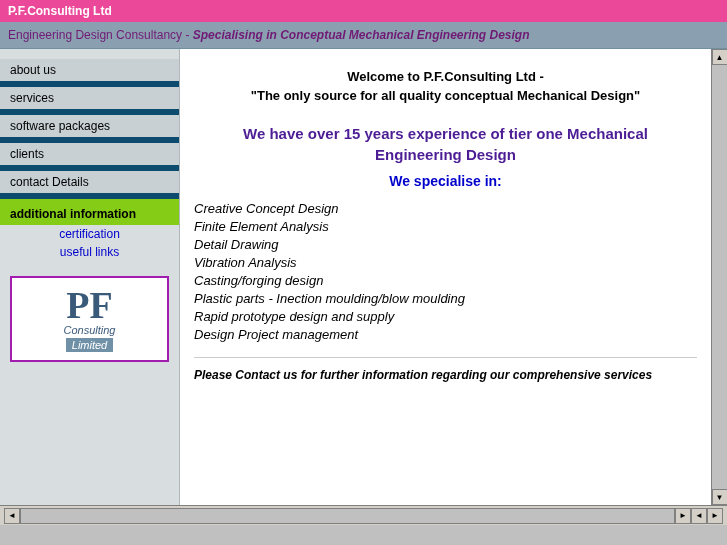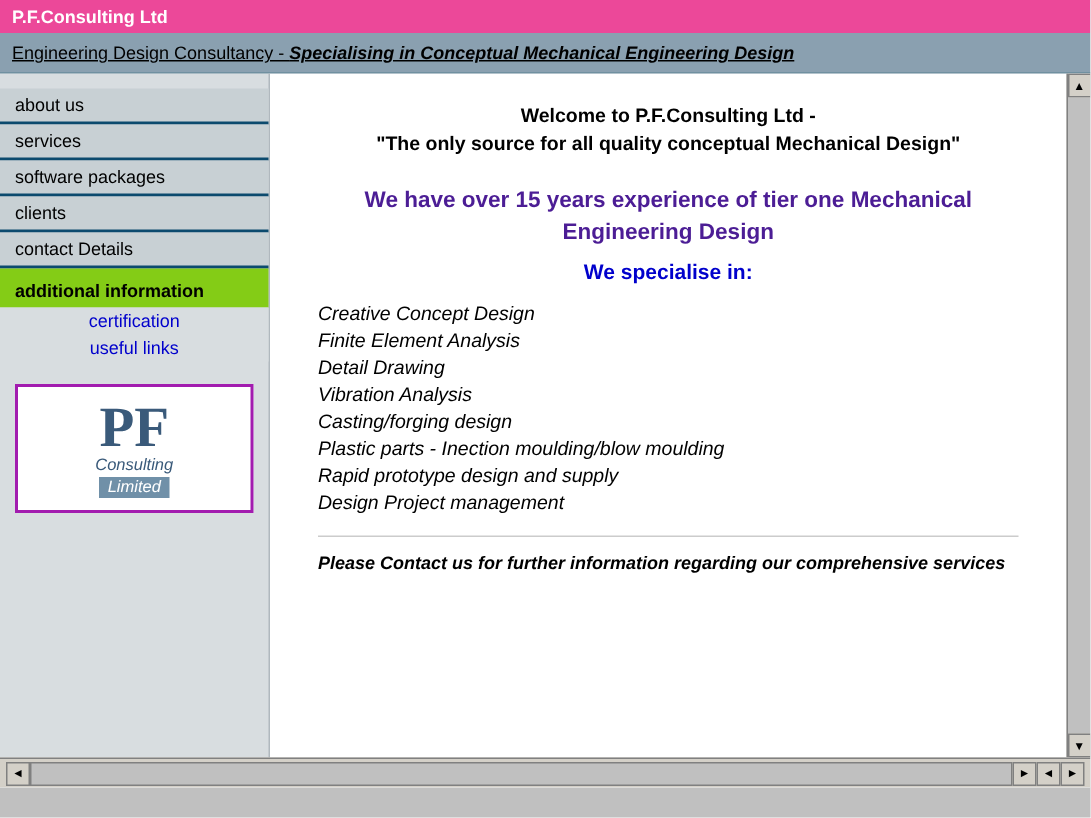--- a/index.html
+++ b/index.html
@@ -26,23 +26,22 @@
       color: white;
       padding: 4px 8px;
       font-size: 12px;
       font-weight: bold;
     }
 
     #header-bar {
       background: #8aa0b0;
       padding: 6px 8px;
       font-size: 12px;
-      color: #000000;
+      color: #701a75;
       border-bottom: 1px solid #7090a0;
-      text-decoration: underline;
     }
 
     #header-bar em {
       font-style: italic;
       font-weight: bold;
     }
 
     #content-area {
       display: flex;
       flex: 1;
@@ -57,21 +56,21 @@
       padding: 10px 0;
       display: flex;
       flex-direction: column;
     }
 
     .nav-item {
       padding: 4px 10px;
       font-size: 12px;
       color: #000;
       background: #c8d0d4;
-      border-bottom: 2px solid #0c4a6e;
+      border-bottom: 6px solid #0c4a6e;
       cursor: pointer;
       display: block;
     }
 
     .nav-section-title {
       padding: 8px 10px 4px 10px;
       font-size: 12px;
       font-weight: bold;
       color: #000;
       background: #84cc16;
@@ -116,21 +115,21 @@
       background: #7090a8;
       color: white;
       font-size: 11px;
       padding: 1px 6px;
       font-style: italic;
       margin-top: 2px;
     }
 
     #main-content {
       flex: 1;
-      padding: 20px 32px;
+      padding: 20px 14px;
       background: #ffffff;
       overflow-y: auto;
     }
 
     .welcome-title {
       text-align: center;
       font-size: 13px;
       font-weight: bold;
       color: #000;
       margin-bottom: 4px;

